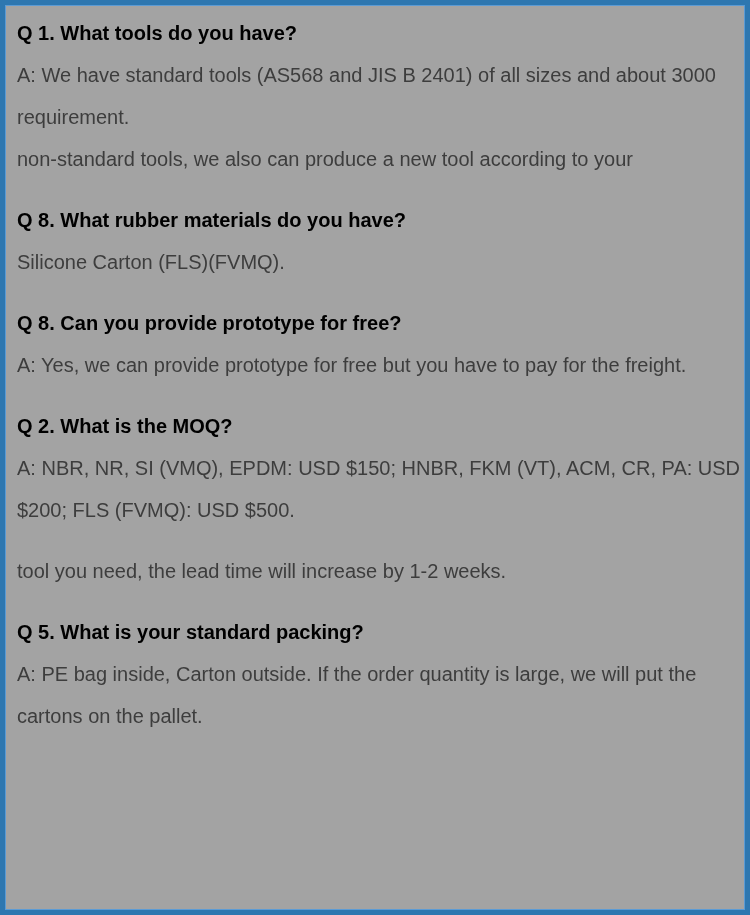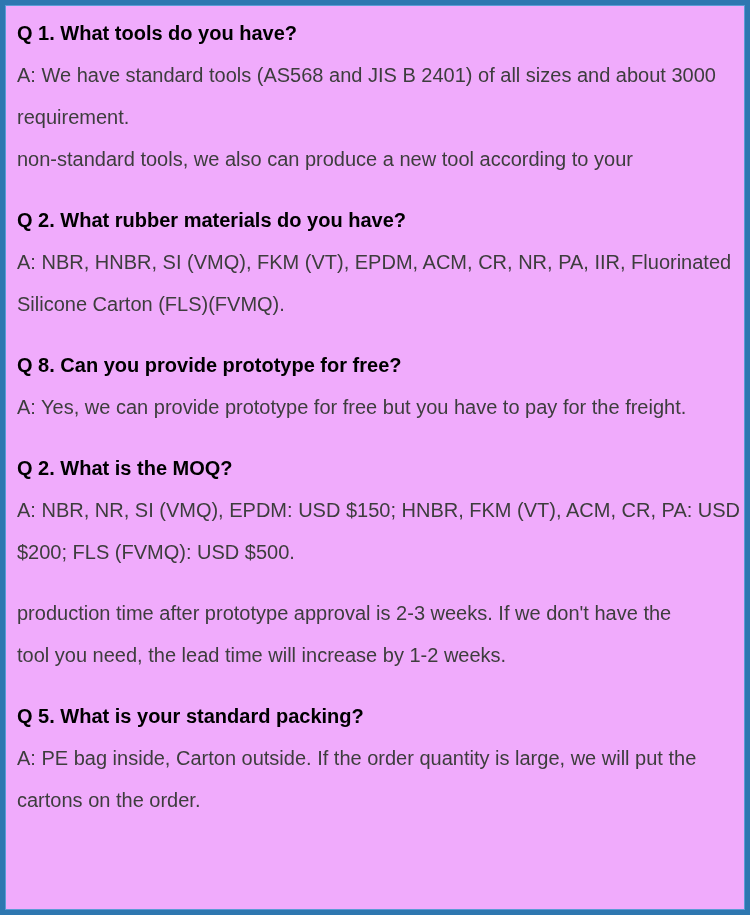--- a/index.html
+++ b/index.html
@@ -5,21 +5,21 @@
   html, body {
     margin: 0;
     padding: 0;
     background: #ffffff;
   }
   .page {
     position: relative;
     width: 750px;
     height: 915px;
     box-sizing: border-box;
-    background: #f0abfc;
+    background: #a3a3a3;
     border: 5px solid #2e77b0;
     box-shadow: inset 0 0 0 1px #5b9bd5;
     padding: 7px 14px 0 12px;
     overflow: hidden;
     font-family: "Liberation Sans", "DejaVu Sans", sans-serif;
   }
   .faq-item { margin: 0; }
   .faq-item + .faq-item { margin-top: 19px; }
   .q {
     margin: 0;
@@ -46,23 +46,22 @@
   <section class="faq-item">
     <p class="q">Q 1. What tools do you have?</p>
     <div class="a">
       <div class="a-line">A: We have standard tools (AS568 and JIS B 2401) of all sizes and about 3000</div>
       <div class="a-line">requirement.</div>
       <div class="a-line">non-standard tools, we also can produce a new tool according to your</div>
     </div>
   </section>
 
   <section class="faq-item">
-    <p class="q">Q 2. What rubber materials do you have?</p>
+    <p class="q">Q 8. What rubber materials do you have?</p>
     <div class="a">
-      <div class="a-line">A: NBR, HNBR, SI (VMQ), FKM (VT), EPDM, ACM, CR, NR, PA, IIR, Fluorinated</div>
       <div class="a-line">Silicone Carton (FLS)(FVMQ).</div>
     </div>
   </section>
 
   <section class="faq-item">
     <p class="q">Q 8. Can you provide prototype for free?</p>
     <div class="a">
       <div class="a-line">A: Yes, we can provide prototype for free but you have to pay for the freight.</div>
     </div>
   </section>
@@ -70,26 +69,25 @@
   <section class="faq-item">
     <p class="q">Q 2. What is the MOQ?</p>
     <div class="a">
       <div class="a-line">A: NBR, NR, SI (VMQ), EPDM: USD $150; HNBR, FKM (VT), ACM, CR, PA: USD</div>
       <div class="a-line">$200; FLS (FVMQ): USD $500.</div>
     </div>
   </section>
 
   <section class="faq-item">
     <div class="a">
-      <div class="a-line">production time after prototype approval is 2-3 weeks. If we don't have the</div>
       <div class="a-line">tool you need, the lead time will increase by 1-2 weeks.</div>
     </div>
   </section>
 
   <section class="faq-item">
     <p class="q">Q 5. What is your standard packing?</p>
     <div class="a">
       <div class="a-line">A: PE bag inside, Carton outside. If the order quantity is large, we will put the</div>
-      <div class="a-line">cartons on the order.</div>
+      <div class="a-line">cartons on the pallet.</div>
     </div>
   </section>
 
 </div>
 
 </body></html>

